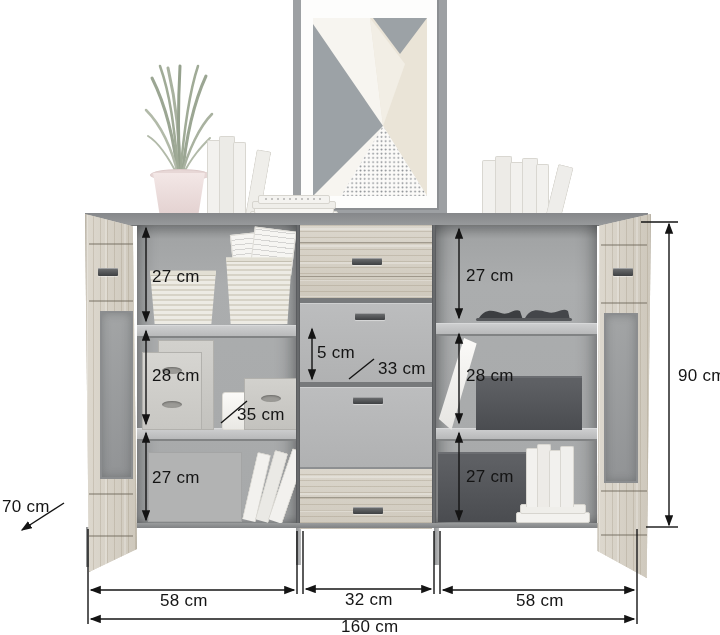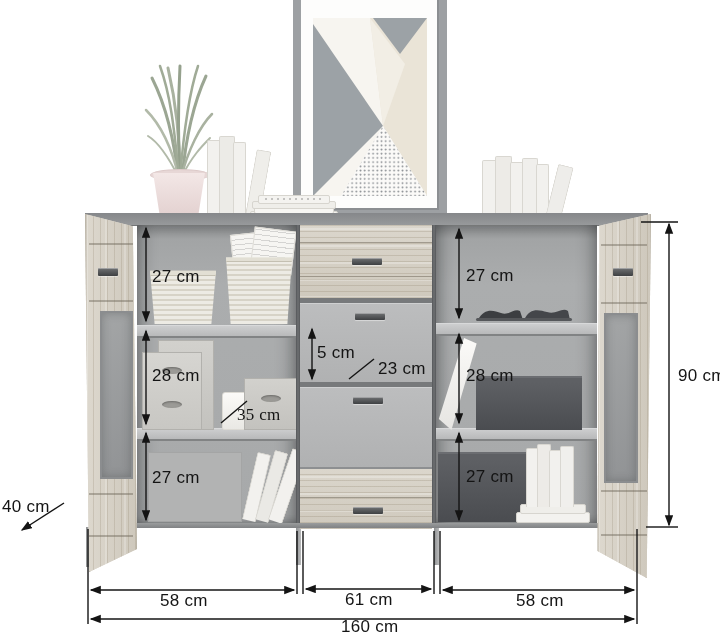--- a/index.html
+++ b/index.html
@@ -287,26 +287,26 @@
       <line x1="91" y1="590" x2="294" y2="590" marker-start="url(#ah)" marker-end="url(#ah)"></line>
       <line x1="306" y1="589" x2="431" y2="589" marker-start="url(#ah)" marker-end="url(#ah)"></line>
       <line x1="443" y1="590" x2="634" y2="590" marker-start="url(#ah)" marker-end="url(#ah)"></line>
       <line x1="91" y1="619" x2="634" y2="619" marker-start="url(#ah)" marker-end="url(#ah)"></line>
     </g>
   </svg>
 
   <div class="dim-label" style="left:152px;top:267px;">27 cm</div>
   <div class="dim-label" style="left:152px;top:366px;">28 cm</div>
   <div class="dim-label" style="left:152px;top:468px;">27 cm</div>
-  <div class="dim-label" style="left:237px;top:405px;font-family:Liberation Serif, serif;">35 cm</div>
+  <div class="dim-label" style="left:237px;top:405px;">35 cm</div>
   <div class="dim-label" style="left:317px;top:343px;">5 cm</div>
-  <div class="dim-label" style="left:378px;top:359px;">23 cm</div>
+  <div class="dim-label" style="left:378px;top:359px;">33 cm</div>
   <div class="dim-label" style="left:466px;top:266px;">27 cm</div>
   <div class="dim-label" style="left:466px;top:366px;">28 cm</div>
   <div class="dim-label" style="left:466px;top:467px;">27 cm</div>
-  <div class="dim-label" style="left:2px;top:497px;">40 cm</div>
+  <div class="dim-label" style="left:2px;top:497px;">70 cm</div>
   <div class="dim-label" style="left:678px;top:366px;">90 cm</div>
   <div class="dim-label" style="left:160px;top:591px;">58 cm</div>
-  <div class="dim-label" style="left:345px;top:590px;">61 cm</div>
+  <div class="dim-label" style="left:345px;top:590px;">32 cm</div>
   <div class="dim-label" style="left:516px;top:591px;">58 cm</div>
   <div class="dim-label" style="left:341px;top:617px;">160 cm</div>
 
 </div>
 
 </body></html>

